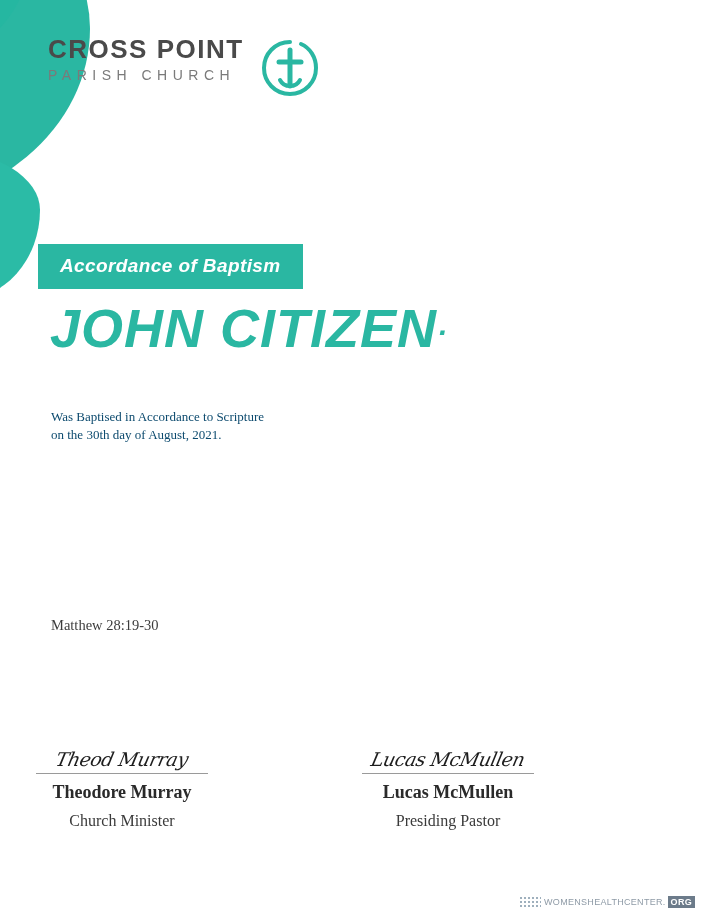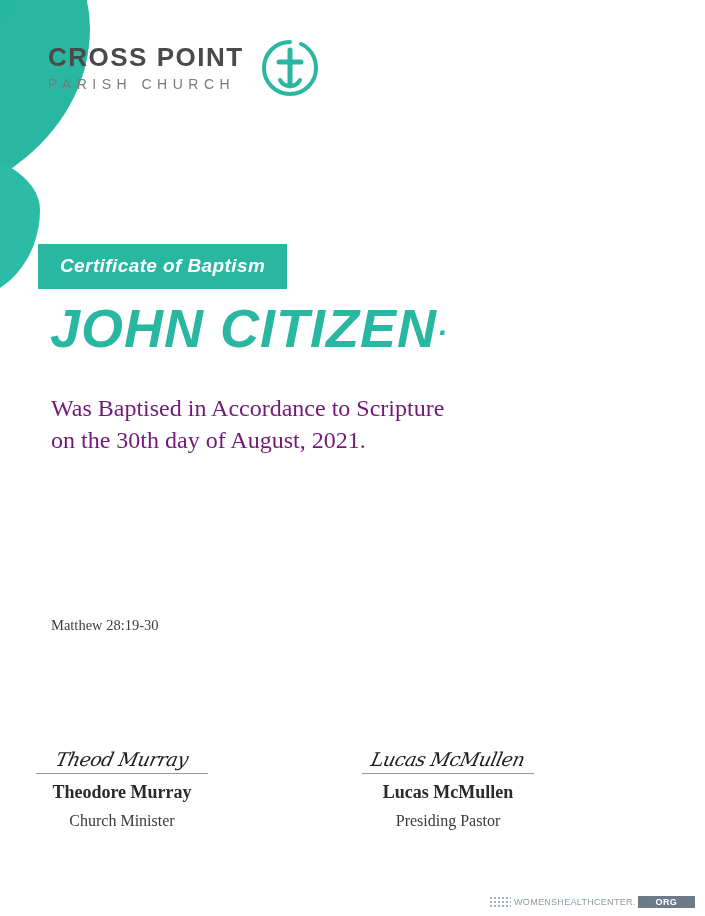--- a/index.html
+++ b/index.html
@@ -51,21 +51,21 @@
     border-radius: 55% 45% 45% 55% / 60% 40% 60% 40%;
     background: #25b7a1;
   }
 
   
   .header {
     position: absolute;
     top: 36px;
     left: 48px;
     display: flex;
-    align-items: center;
+    align-items: flex-start;
   }
   .brand-text {
     text-align: left;
     font-family: "Liberation Sans", sans-serif;
   }
   .brand-line1 {
     font-size: 26px;
     font-weight: bold;
     letter-spacing: 1.5px;
     color: #4a4a4a;
@@ -110,24 +110,24 @@
     letter-spacing: 1px;
     white-space: nowrap;
   }
   .recipient .tail {
     font-size: 30px;
     vertical-align: middle;
   }
 
   .statement {
     position: absolute;
-    top: 392px;
+    top: 408px;
     left: 51px;
-    font-size: 24px;
-    color: #701a75;
+    font-size: 13px;
+    color: #0c4a6e;
     line-height: 1.35;
   }
 
   .scripture {
     position: absolute;
     top: 528px;
     left: 51px;
     width: 490px;
     font-size: 14.5px;
     color: #3c3c3c;
@@ -195,21 +195,21 @@
   .watermark .wm-dots {
     width: 22px;
     height: 12px;
     margin-right: 3px;
     background-image: radial-gradient(#9fb0bd 1px, transparent 1.2px);
     background-size: 4px 4px;
   }
   .watermark .wm-org {
     background: #6c7b8a;
     color: #ffffff;
-    padding: 1px 18px;
+    padding: 1px 3px;
     margin-left: 2px;
     font-weight: bold;
   }
 </style>
 </head>
 <body>
 
 <div class="page">
 
   <div class="deco">
@@ -229,21 +229,21 @@
     <span class="brand-mark">
       <svg width="64" height="64" viewBox="0 0 64 64">
         <path d="M32 6 C17 6 6 18 6 32 C6 46 17 58 32 58 C47 58 58 46 58 32 C58 21 52 12 43 8" fill="none" stroke="#2ab7a2" stroke-width="4" stroke-linecap="round"></path>
         <path d="M32 14 L32 50" stroke="#2ab7a2" stroke-width="5" stroke-linecap="round"></path>
         <path d="M21 26 L43 26" stroke="#2ab7a2" stroke-width="5" stroke-linecap="round"></path>
         <path d="M22 44 C26 52 38 52 42 44" fill="none" stroke="#2ab7a2" stroke-width="4" stroke-linecap="round"></path>
       </svg>
     </span>
   </div>
 
-  <div class="cert-banner">Certificate of Baptism</div>
+  <div class="cert-banner">Accordance of Baptism</div>
 
   <div class="recipient">
     <span>JOHN CITIZEN</span><span class="tail">·</span>
   </div>
 
   <div class="statement">
     <div>Was Baptised in Accordance to Scripture</div>
     <div>on the 30th day of August, 2021.</div>
   </div>
 

